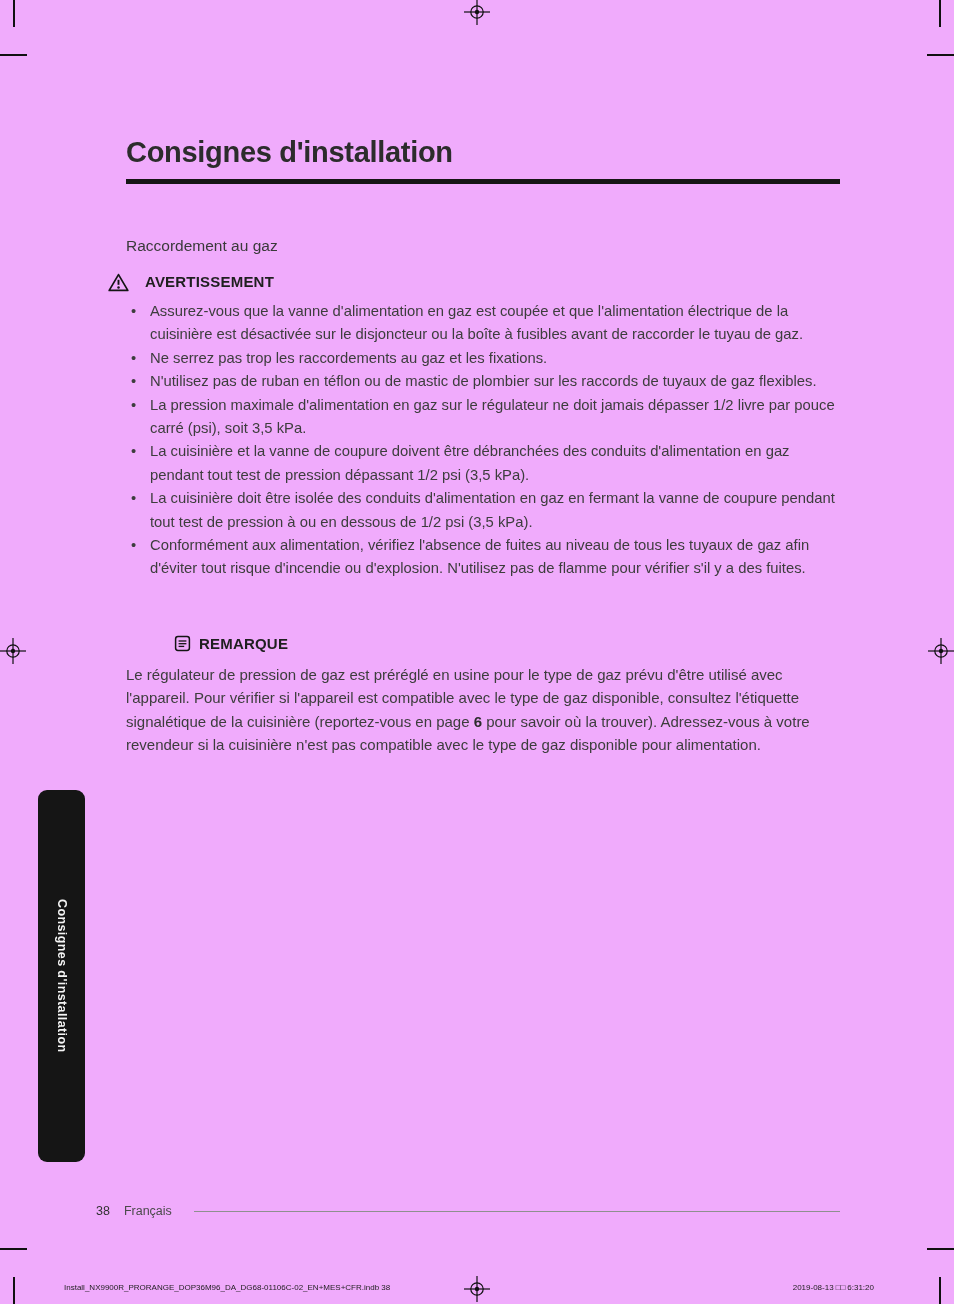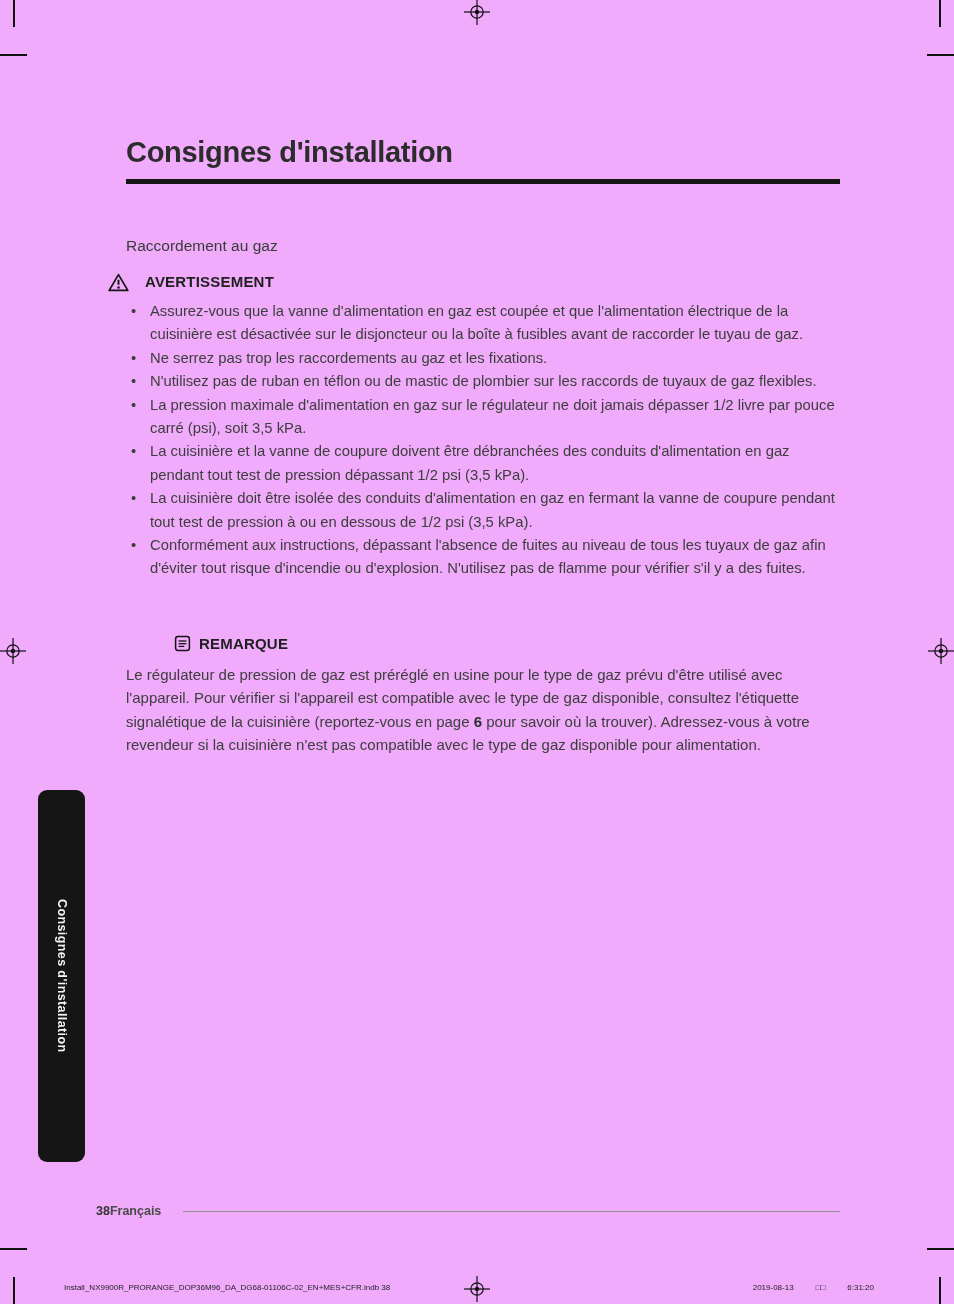--- a/index.html
+++ b/index.html
@@ -68,32 +68,32 @@
   }
   .chapter-tab span {
     writing-mode:vertical-rl;
     font-size:12.5px; font-weight:700; color:#f5f5f5; letter-spacing:0.4px;
     white-space:nowrap;
   }
 
   .page-footer {
     position:absolute; left:96px; top:1202px; width:744px; height:18px;
     display:flex; align-items:center;
-    font-size:12.5px; color:#333;font-weight:bold;
-  }
-  .footer-language { color:#4a4a4a; }
+    font-size:12.5px; color:#333;
+  }
+  .footer-language { margin-left:14px; color:#4a4a4a; }
   .footer-rule { flex:1; margin-left:22px; border-top:1.3px solid #8f8f8f; height:0; }
 
   .print-info {
     position:absolute; left:0; top:1283px; width:954px;
     padding:0 80px 0 64px;
     display:flex; justify-content:space-between; align-items:center;
     font-size:8px; color:#1e1e1e;
   }
-  .print-right { display:flex; gap:22px; align-items:center; }
+  .print-right { display:flex; gap:2px; align-items:center; }
 </style>
 </head>
 <body>
 
 <div class="page">
 
   <div class="cropmark" style="left:13px;top:0;width:2px;height:27px"></div>
   <div class="cropmark" style="left:0;top:54px;width:27px;height:2px"></div>
   <div class="cropmark" style="left:939px;top:0;width:2px;height:27px"></div>
   <div class="cropmark" style="left:927px;top:54px;width:27px;height:2px"></div>
@@ -161,21 +161,21 @@
     <li>
       <span class="marker">•</span>
       <span>La cuisinière et la vanne de coupure doivent être débranchées des conduits d'alimentation en gaz pendant tout test de pression dépassant 1/2 psi (3,5 kPa).</span>
     </li>
     <li>
       <span class="marker">•</span>
       <span>La cuisinière doit être isolée des conduits d'alimentation en gaz en fermant la vanne de coupure pendant tout test de pression à ou en dessous de 1/2 psi (3,5 kPa).</span>
     </li>
     <li>
       <span class="marker">•</span>
-      <span>Conformément aux instructions, dépassant l'absence de fuites au niveau de tous les tuyaux de gaz afin d'éviter tout risque d'incendie ou d'explosion. N'utilisez pas de flamme pour vérifier s'il y a des fuites.</span>
+      <span>Conformément aux alimentation, vérifiez l'absence de fuites au niveau de tous les tuyaux de gaz afin d'éviter tout risque d'incendie ou d'explosion. N'utilisez pas de flamme pour vérifier s'il y a des fuites.</span>
     </li>
   </ul>
 
   <div class="note-header">
     <svg width="17" height="17" viewBox="0 0 17 17">
       <rect x="1.6" y="1.6" width="13.8" height="13.8" rx="2.4" fill="none" stroke="#141414" stroke-width="1.5"></rect>
       <line x1="4.6" y1="6" x2="12.4" y2="6" stroke="#141414" stroke-width="1.3"></line>
       <line x1="4.6" y1="8.7" x2="12.4" y2="8.7" stroke="#141414" stroke-width="1.3"></line>
       <line x1="4.6" y1="11.4" x2="10.2" y2="11.4" stroke="#141414" stroke-width="1.3"></line>
     </svg>

